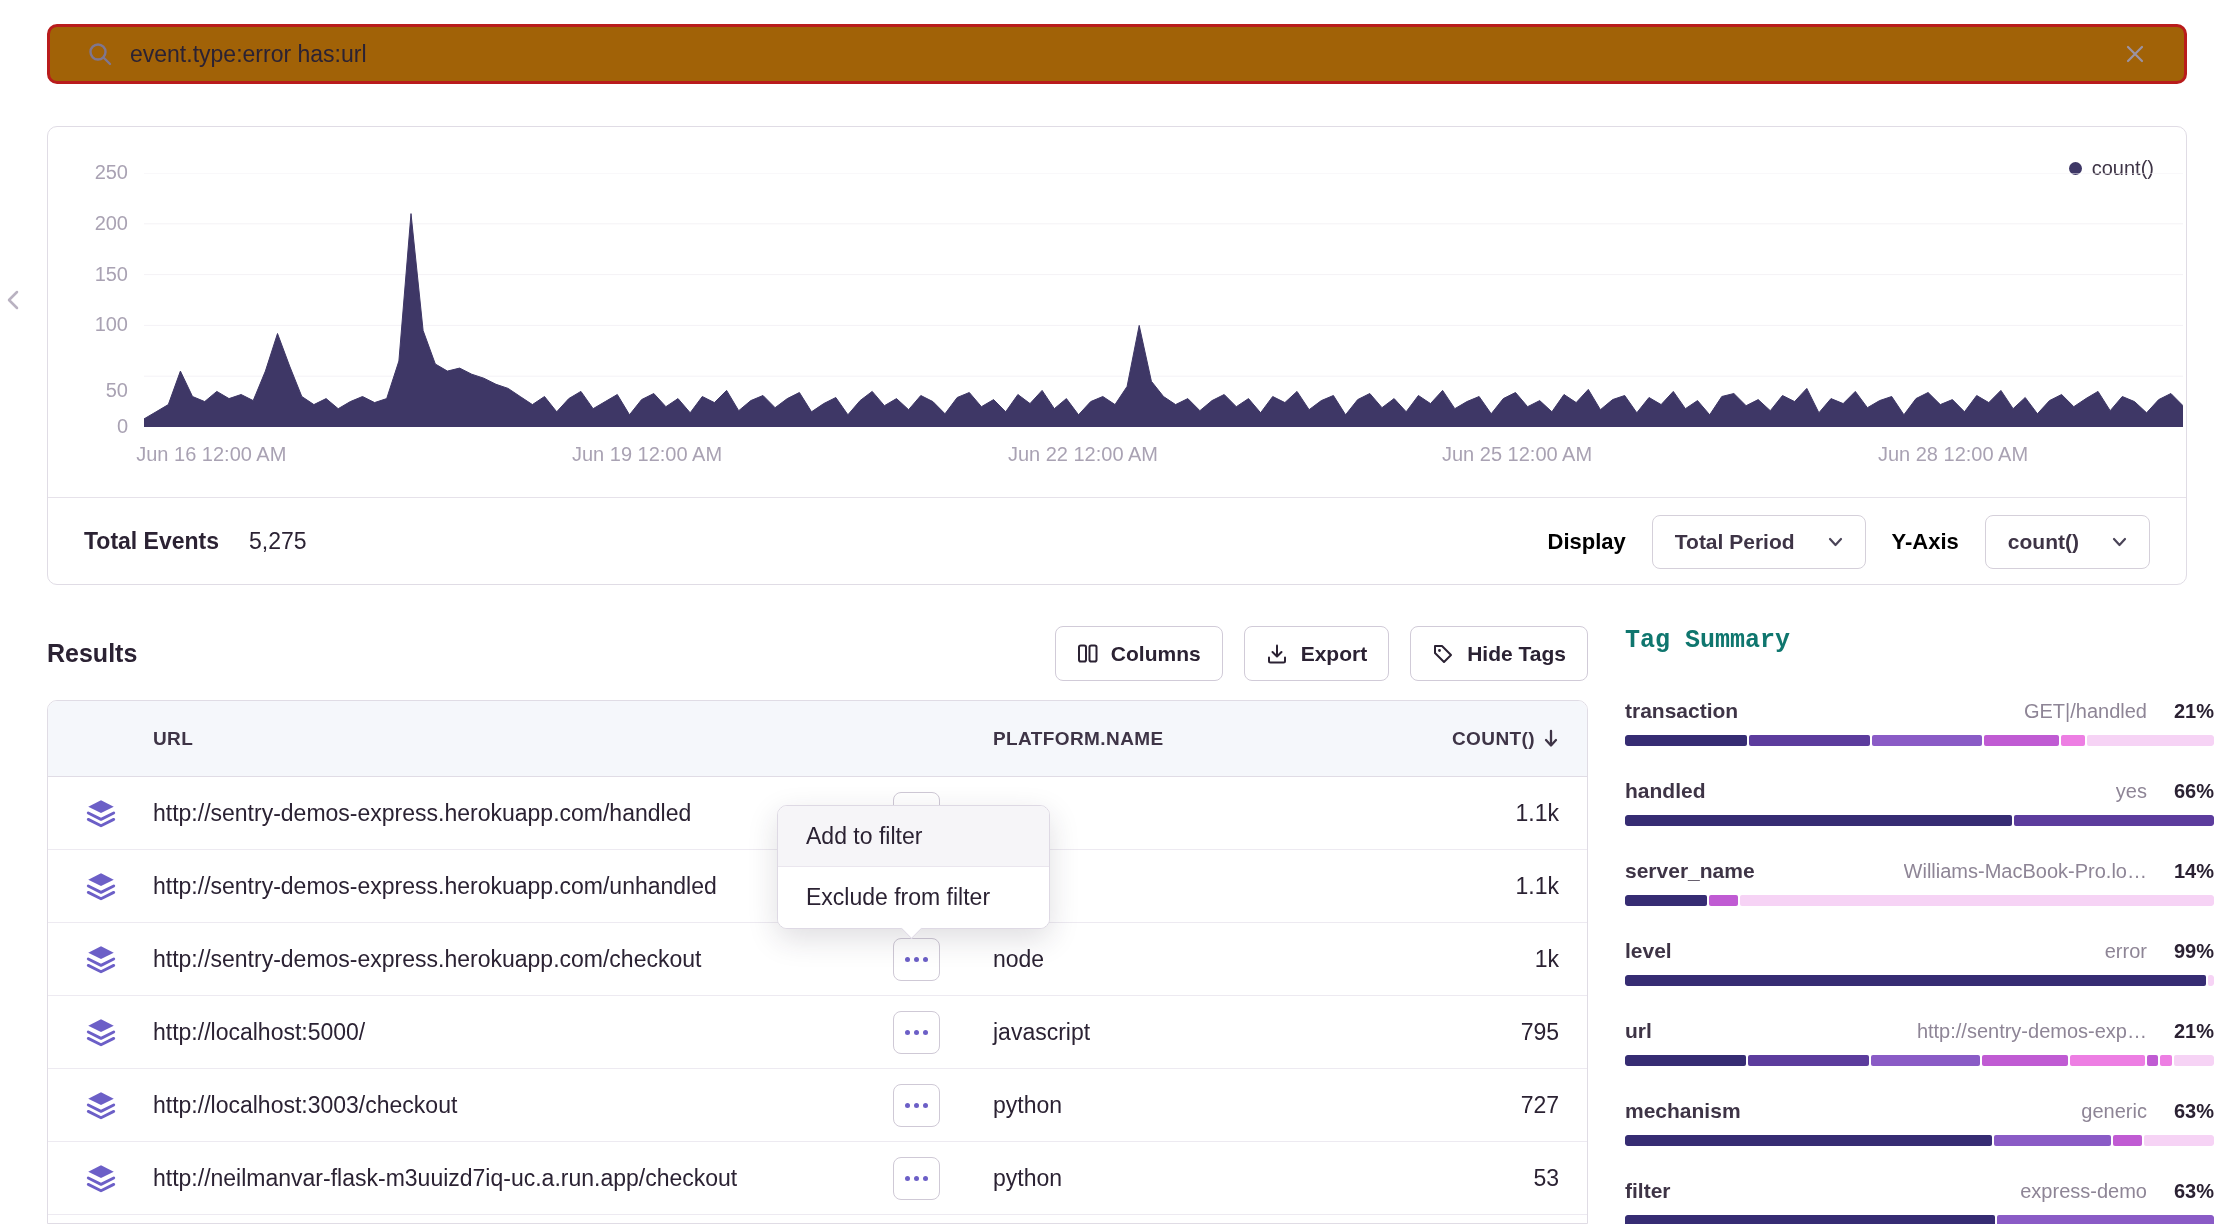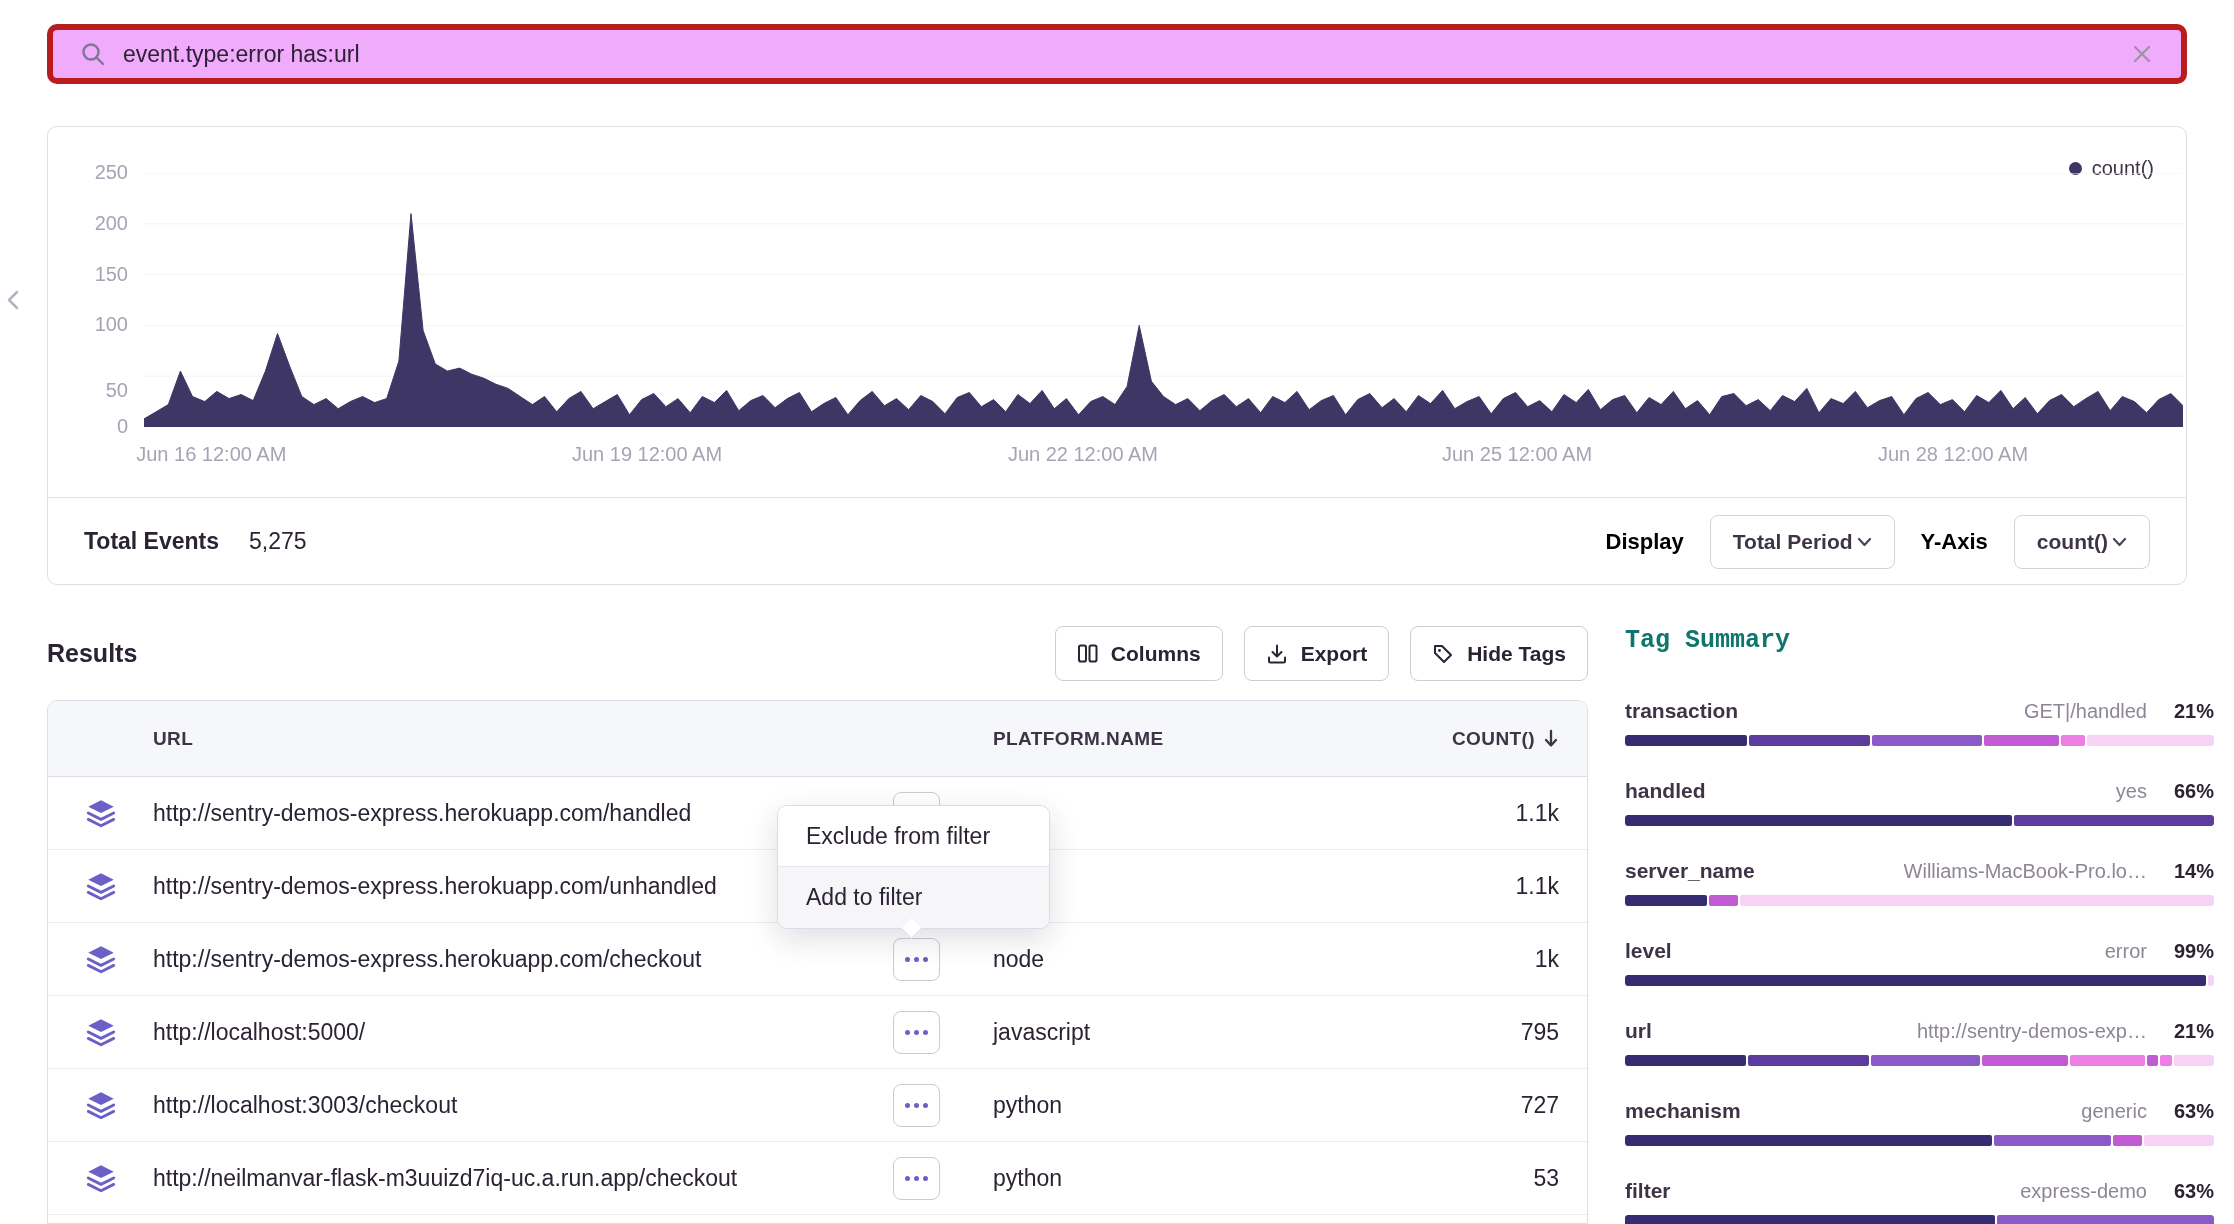--- a/index.html
+++ b/index.html
@@ -6,22 +6,22 @@
   html,body { background:#fff; }
   body {
     width:2234px; height:1224px; position:relative; overflow:hidden;
     font-family:"Liberation Sans", sans-serif; color:#2B2233;
   }
   svg { display:block; }
 
   
   .searchbar {
     position:absolute; left:47px; top:24px; width:2140px; height:60px;
-    border:6px solid #b91c1c; border-radius:10px; background:#f0abfc;
-    display:flex; align-items:center; padding:0 26px;
+    border:3px solid #b91c1c; border-radius:10px; background:#a16207;
+    display:flex; align-items:center; padding:0 36px;
   }
   .searchbar input {
     border:none; outline:none; flex:1; margin-left:16px;
     font-family:inherit; font-size:23px; color:#2B2233; background:transparent;
   }
   .icon-btn { background:none; border:none; cursor:pointer; display:flex; align-items:center; }
 
   
   .chart-panel {
     position:absolute; left:47px; top:126px; width:2140px; height:459px;
@@ -37,21 +37,21 @@
   .x-label { position:absolute; top:316px; width:220px; text-align:center; font-size:20px; color:#A9A2B3; }
   .panel-divider { position:absolute; left:0; right:0; top:370px; border-top:1px solid #E6E2EA; }
   .panel-footer { position:absolute; left:0; right:0; top:371px; height:87px;
     display:flex; align-items:center; padding:0 36px; }
   .te-label { font-size:23px; font-weight:700; color:#2B2233; }
   .te-value { font-size:23px; margin-left:30px; color:#2B2233; }
   .footer-right { margin-left:auto; display:flex; align-items:center; gap:26px; }
   .ctl-label { font-size:22px; font-weight:700; color:#000000; }
   .select-btn {
     height:54px; border:1px solid #D5D0DA; border-radius:8px; background:#fff; cursor:pointer;
-    display:flex; align-items:center; gap:4px; padding:0 22px;
+    display:flex; align-items:center; gap:33px; padding:0 22px;
     font-family:inherit; font-size:21px; font-weight:600; color:#3E3446;
   }
 
   
   .results-bar { position:absolute; left:47px; top:626px; width:1541px; display:flex; align-items:center; }
   .results-title { font-size:25px; font-weight:700; color:#2B2233; }
   .actions { margin-left:auto; display:flex; gap:21px; }
   .action-btn {
     height:55px; border:1px solid #D1CBD8; border-radius:8px; background:#fff; cursor:pointer;
     display:flex; align-items:center; gap:13px; padding:0 21px;
@@ -345,22 +345,22 @@
       <i></i>
           <i></i>
           <i></i>
     </button>
   </div>
     </div>
 </div>
 
 <div class="context-menu">
   <div id="menu-items">
+      <div class="menu-item active">Add to filter</div>
       <div class="menu-item">Exclude from filter</div>
-      <div class="menu-item active">Add to filter</div>
     </div>
   <div class="menu-notch"></div>
 </div>
 
 <div class="tags">
   <div class="tags-title">Tag Summary</div>
   <div id="tag-list">
       <div class="tag-block">
     <div class="tag-head">
       <span class="tag-name">transaction</span>

